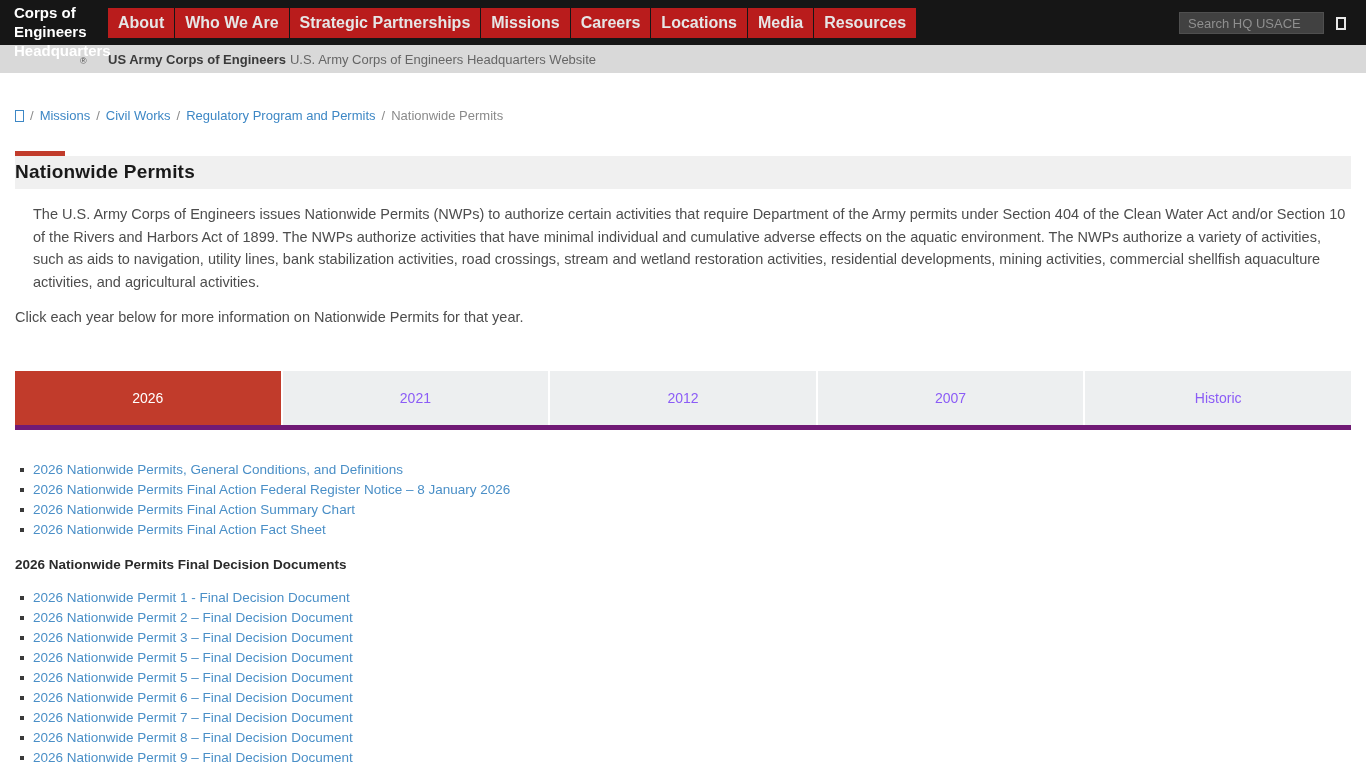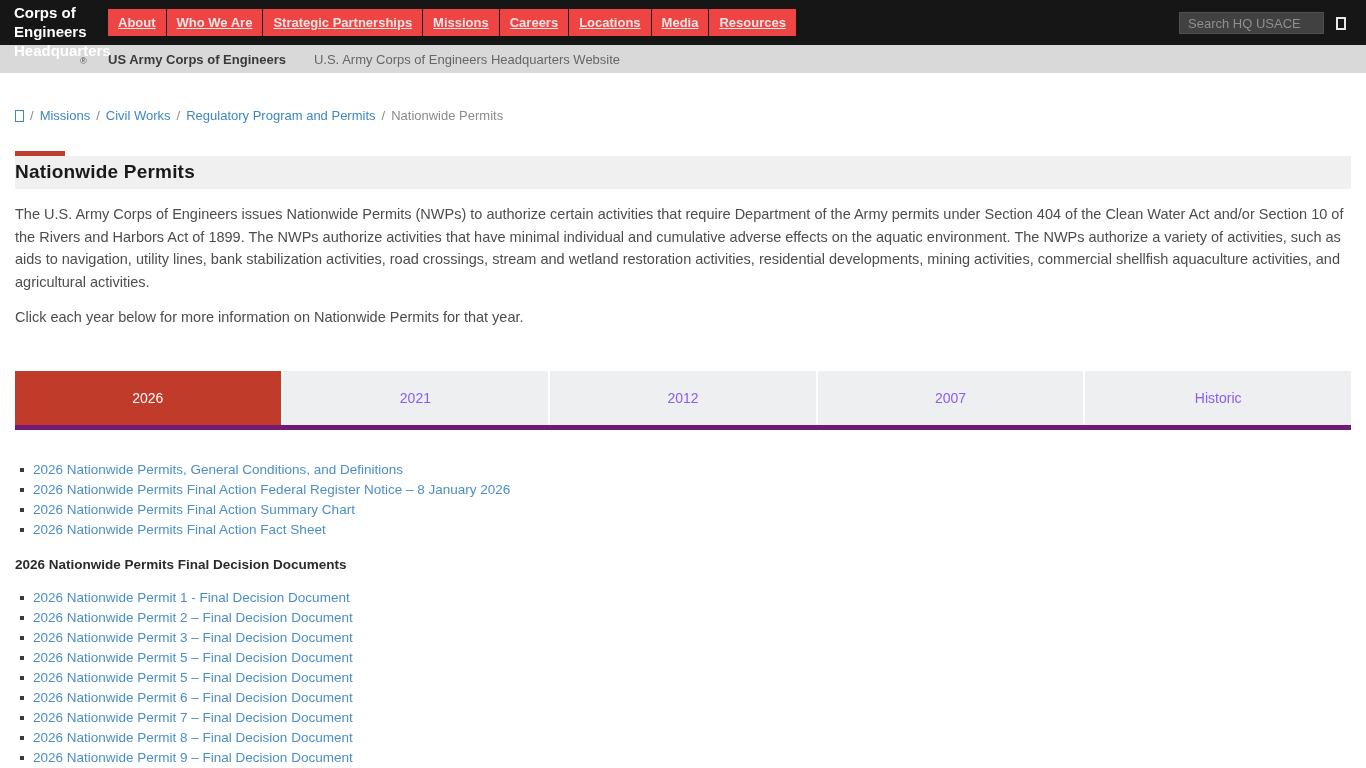--- a/index.html
+++ b/index.html
@@ -5,49 +5,49 @@
   * { margin:0; padding:0; box-sizing:border-box; }
   html,body { width:1366px; height:768px; overflow:hidden; background:#fff;
     font-family:"Liberation Sans", sans-serif; }
 
   
   .topbar { position:relative; height:45px; background:#161616; z-index:5; }
   .logo { position:absolute; left:14px; top:3px; width:110px; color:#fff;
     font-size:15px; font-weight:bold; line-height:19px; z-index:6; }
   .mainnav { position:absolute; left:108px; top:0; height:45px;
     display:flex; align-items:center; list-style:none; }
-  .mainnav li { color:#e6e6e6; font-size:13px; font-weight:bold;
-    padding:6px 10px; margin-right:1px; cursor:pointer; background:#ef4444;text-decoration:underline; }
+  .mainnav li { color:#e6e6e6; font-size:16px; font-weight:bold;
+    padding:6px 10px; margin-right:1px; cursor:pointer; background:#b91c1c; }
   .searchwrap { position:absolute; right:14px; top:12px; display:flex; align-items:flex-end; }
   .searchwrap input { width:145px; height:22px; background:#414141; border:1px solid #4f4f4f;
     color:#cfcfcf; font-size:13px; padding:0 8px; font-family:"Liberation Sans",sans-serif; }
   .searchwrap input::placeholder { color:#8f8f8f; }
   .searchbtn { width:22px; height:22px; margin-left:6px; display:flex;
     align-items:center; justify-content:center; cursor:pointer; }
   .searchbtn .glyphbox { display:inline-block; width:10px; height:13px; border:2px solid #e8e8e8; }
 
   
   .subbar { position:relative; height:28px; background:#d9d9d9; z-index:4;
     display:flex; align-items:center; }
   .regmark { position:absolute; left:80px; top:11px; font-size:9px; color:#555; }
   .orgname { margin-left:108px; font-size:13px; font-weight:bold; color:#3a3a3a; }
-  .sitename { margin-left:28px; font-size:13px; color:#666; }
+  .sitename { margin-left:4px; font-size:13px; color:#666; }
 
   
   .content { padding:0 15px; }
   .breadcrumb { margin-top:35px; font-size:13px; color:#8a8a8a; display:flex;
     align-items:center; gap:6px; }
   .breadcrumb a { color:#3d87c5; text-decoration:none; cursor:pointer; }
   .bc-home { display:inline-block; width:9px; height:12px; border:1px solid #3d87c5; cursor:pointer; }
 
   .accentbar { width:50px; height:5px; background:#c13b2b; margin-top:28px; }
   .titleband { background:#f0f0f0; margin-top:0; padding:5px 0 6px 0; }
   .titleband h1 { font-size:19px; font-weight:bold; color:#1a1a1a; letter-spacing:.2px; }
 
-  .intro { margin-top:14px; font-size:14.5px; line-height:22.5px; color:#4d4d4d; }
+  .intro { margin-top:14px; font-size:14.5px; line-height:22.5px; color:#4d4d4d;margin-left:18px; }
   .instruction { margin-top:16px; font-size:14.5px; color:#4d4d4d; }
 
   
   .tabs { display:flex; margin-top:46px; border-bottom:5px solid #701a75; }
   .tab { flex:1 1 0; height:54px; background:#edeff0; margin-right:2px;
     display:flex; align-items:center; justify-content:center;
     font-size:14px; color:#8b5cf6; cursor:pointer; }
   .tab:last-child { margin-right:0; }
   .tab.active { background:#c13b2b; color:#fff; }
 

